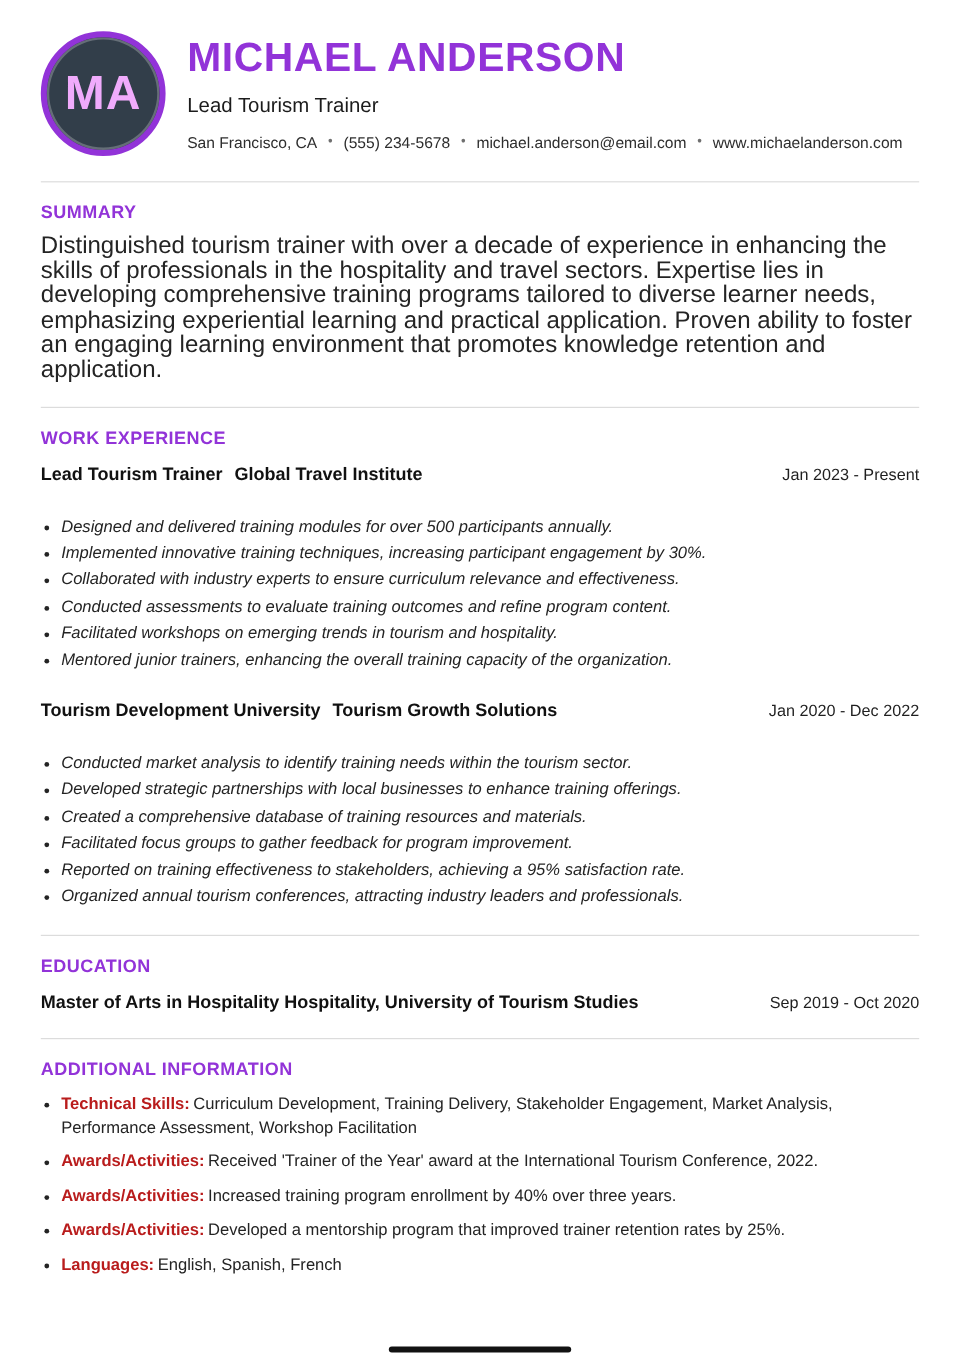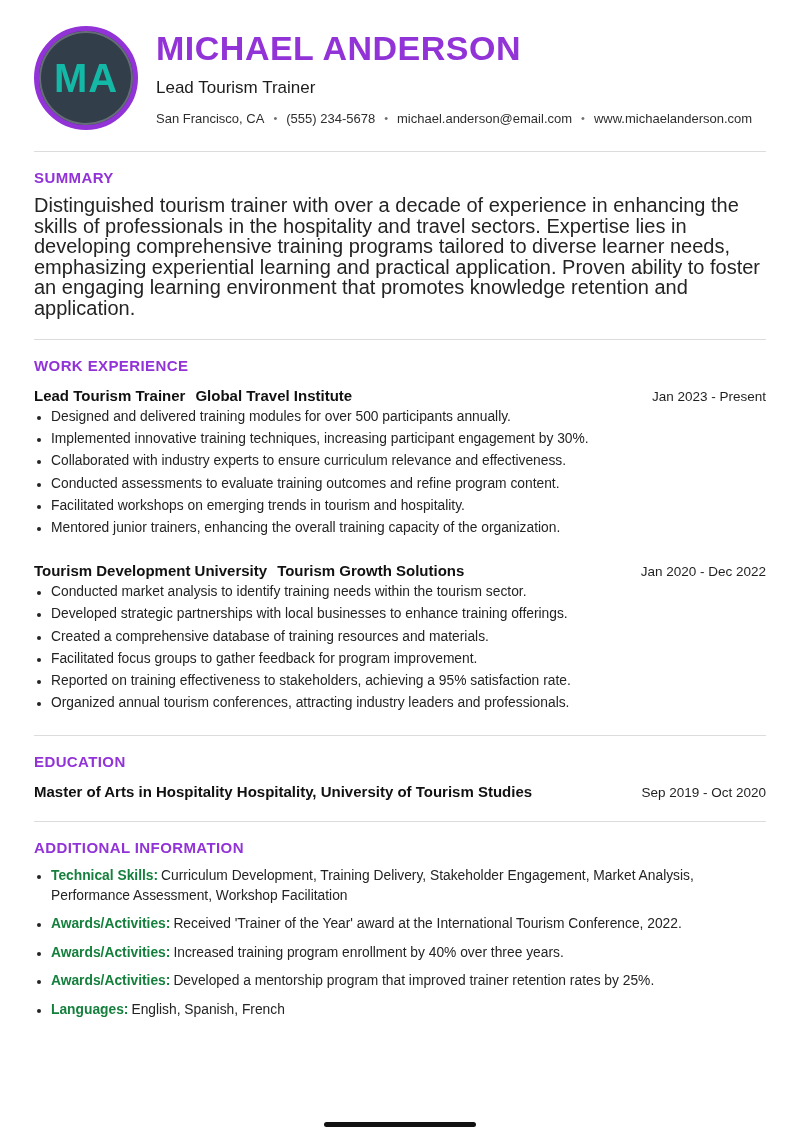--- a/index.html
+++ b/index.html
@@ -17,21 +17,21 @@
   
   .header { display: flex; align-items: center; gap: 18px; padding: 26px 34px 0 34px; }
   .avatar {
     width: 104px; height: 104px; border-radius: 50%;
     background: var(--avatar-bg, #323e4a);
     border: 5px solid var(--accent, #9233d8);
     box-shadow: inset 0 0 0 2px rgba(255,255,255,0.25);
     display: flex; align-items: center; justify-content: center;
     flex: 0 0 auto;
   }
-  .avatar-initials { color: #14b8a6; font-size: 40px; font-weight: 700; letter-spacing: 1px; }
+  .avatar-initials { color: #f0abfc; font-size: 40px; font-weight: 700; letter-spacing: 1px; }
   .header-text { display: flex; flex-direction: column; }
   .name {
     color: var(--accent, #9233d8);
     font-size: 34px; font-weight: 800; letter-spacing: 0.5px;
     line-height: 1.1;
   }
   .job-title { font-size: 17px; color: #1c1c1c; margin-top: 10px; }
   .contact-row { display: flex; align-items: center; gap: 9px; margin-top: 13px; font-size: 13px; color: #2e2e2e; }
   .contact-row .sep { color: #6f6f6f; font-size: 11px; }
 
@@ -45,33 +45,33 @@
   }
   .summary-text { font-size: 20px; line-height: 20.5px; margin-top: 9px; color: #242424; }
 
   
   .job { margin-top: 13px; }
   .job + .job { margin-top: 23px; }
   .job-head { display: flex; justify-content: space-between; align-items: baseline; }
   .job-title-group { display: flex; gap: 10px; }
   .job-role, .job-company { font-size: 15px; font-weight: 700; color: #111; }
   .job-dates, .edu-dates { font-size: 13.5px; color: #1f1f1f; white-space: nowrap; }
-  ul.bullets { margin-top: 2px; padding-left: 17px; }
+  ul.bullets { margin-top: 24px; padding-left: 17px; font-style: italic; }
   ul.bullets li { font-size: 13.8px; line-height: 22.2px; color: #242424; }
   ul.bullets li::marker { color: #242424; font-size: 12px; }
 
   
   .edu-row { display: flex; justify-content: space-between; align-items: baseline; margin-top: 13px; }
   .edu-degree { font-size: 15px; font-weight: 700; color: #111; }
 
   
   ul.addl { margin-top: 10px; padding-left: 17px; }
   ul.addl li { font-size: 13.8px; line-height: 19.5px; color: #242424; margin-bottom: 9px; }
   ul.addl li::marker { color: #242424; font-size: 12px; }
-  .ai-label { font-weight: 700; color: #15803d; margin-right: 3px; }
+  .ai-label { font-weight: 700; color: #b91c1c; margin-right: 3px; }
 
   
   .home-indicator {
     position: absolute; bottom: 3px; left: 50%; transform: translateX(-50%);
     width: 152px; height: 5px; border-radius: 3px; background: #121212;
   }
 </style>
 </head>
 <body>
 

